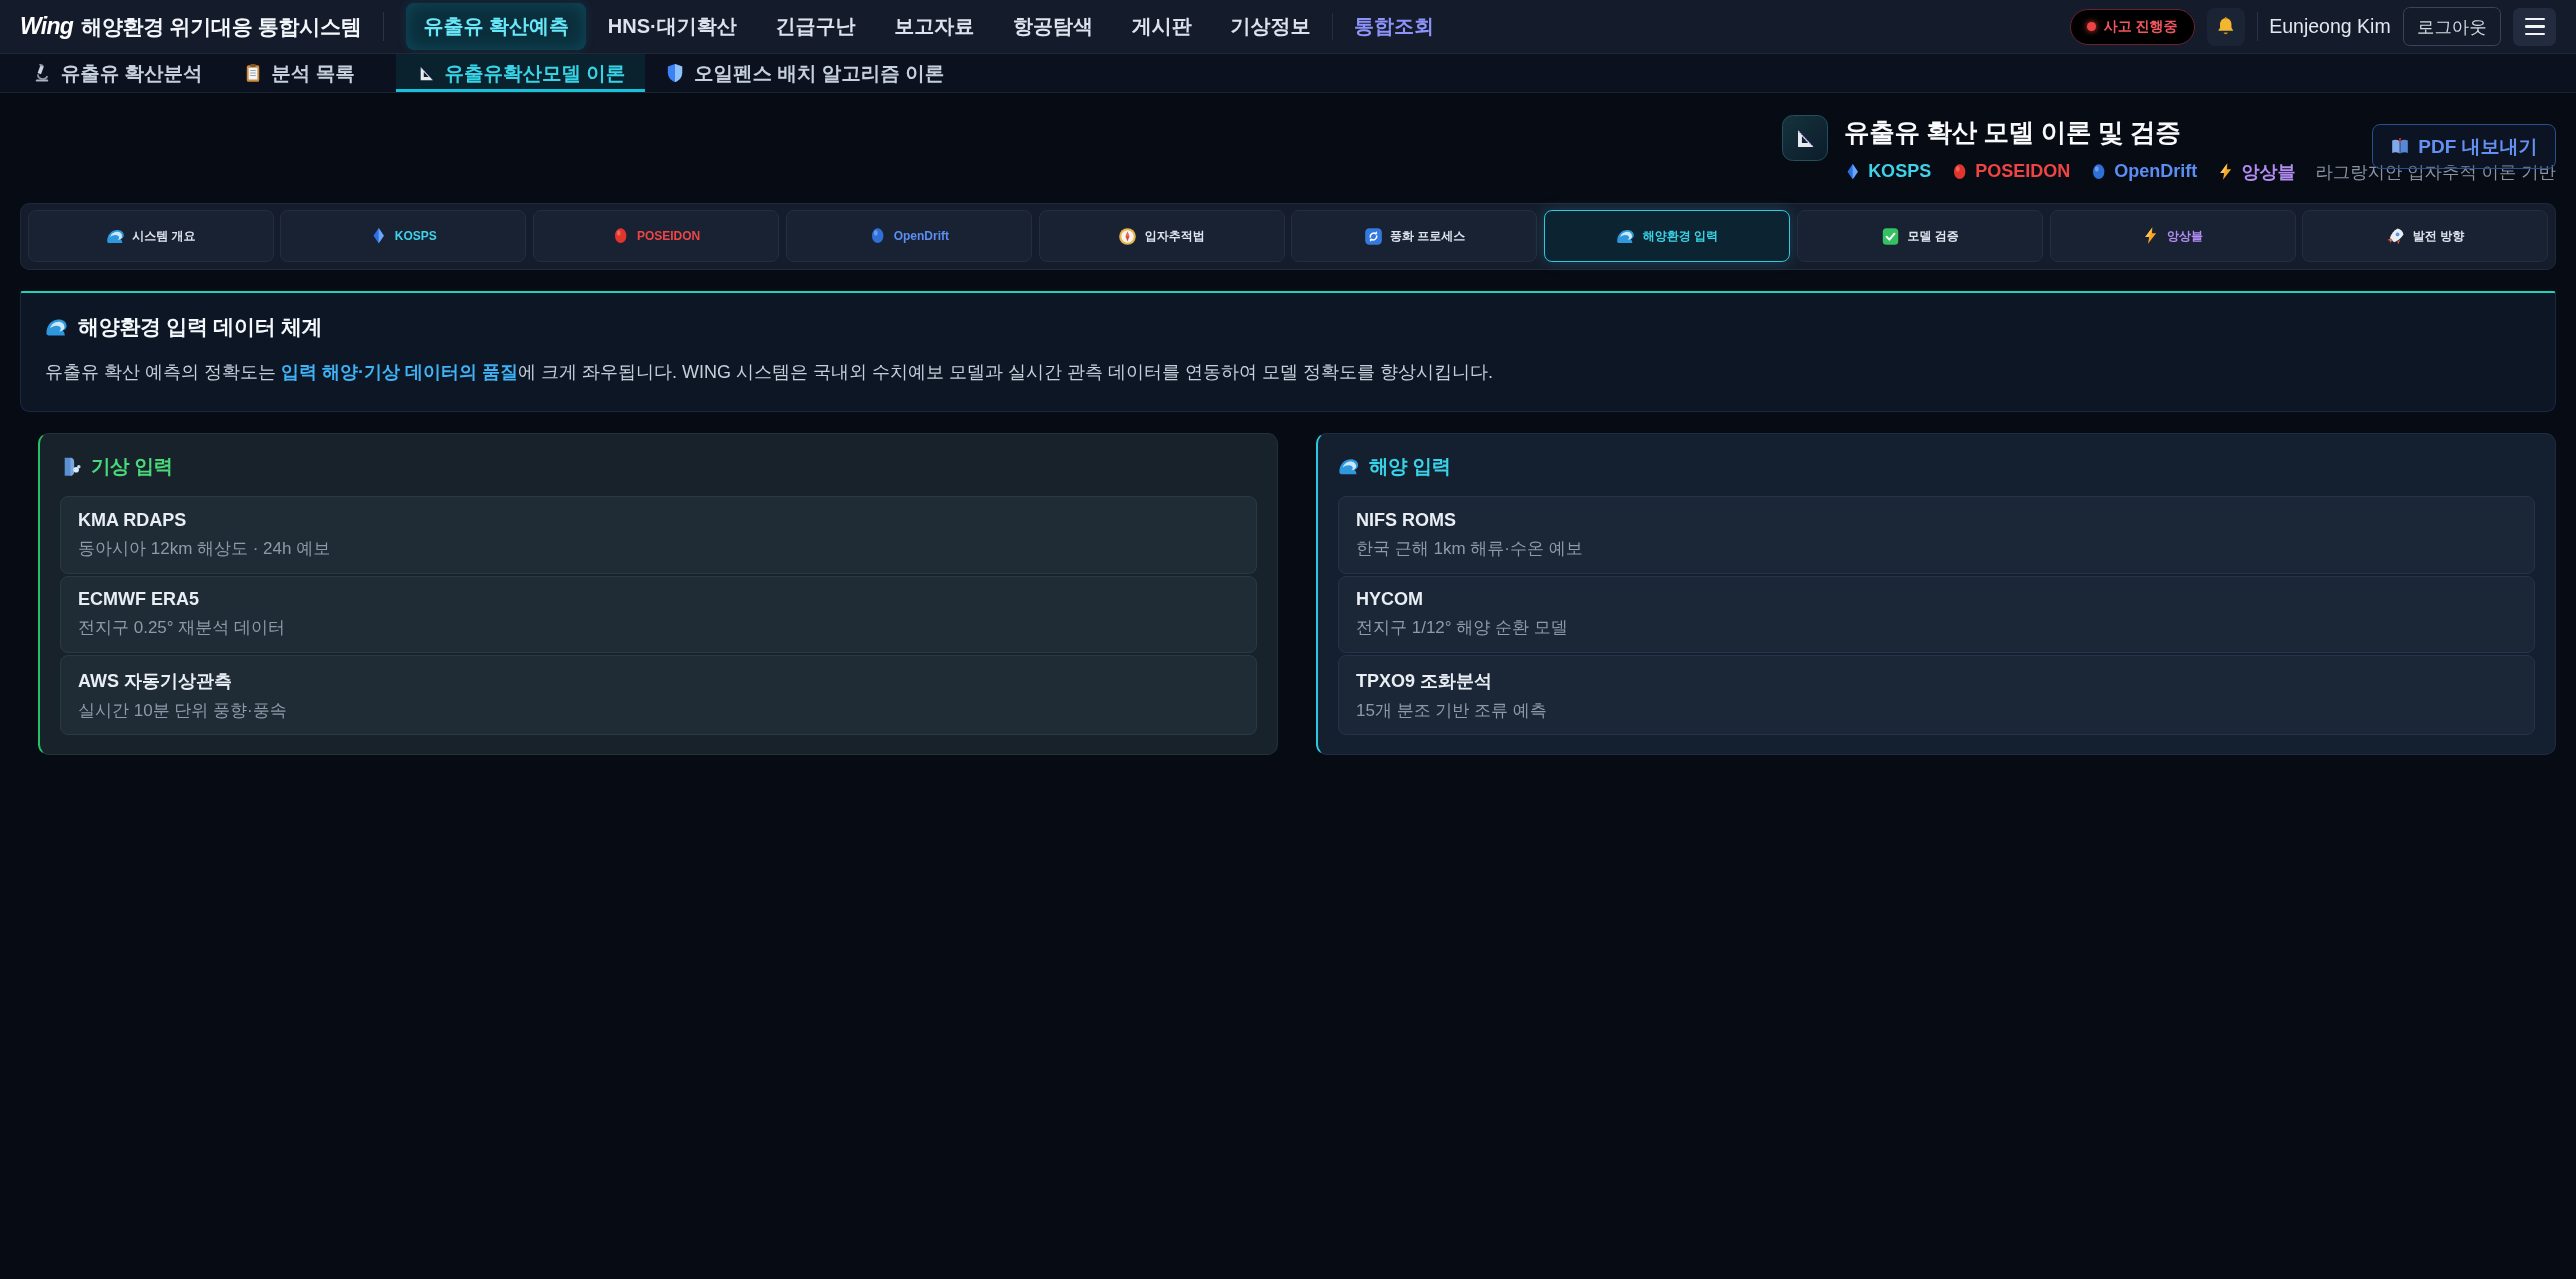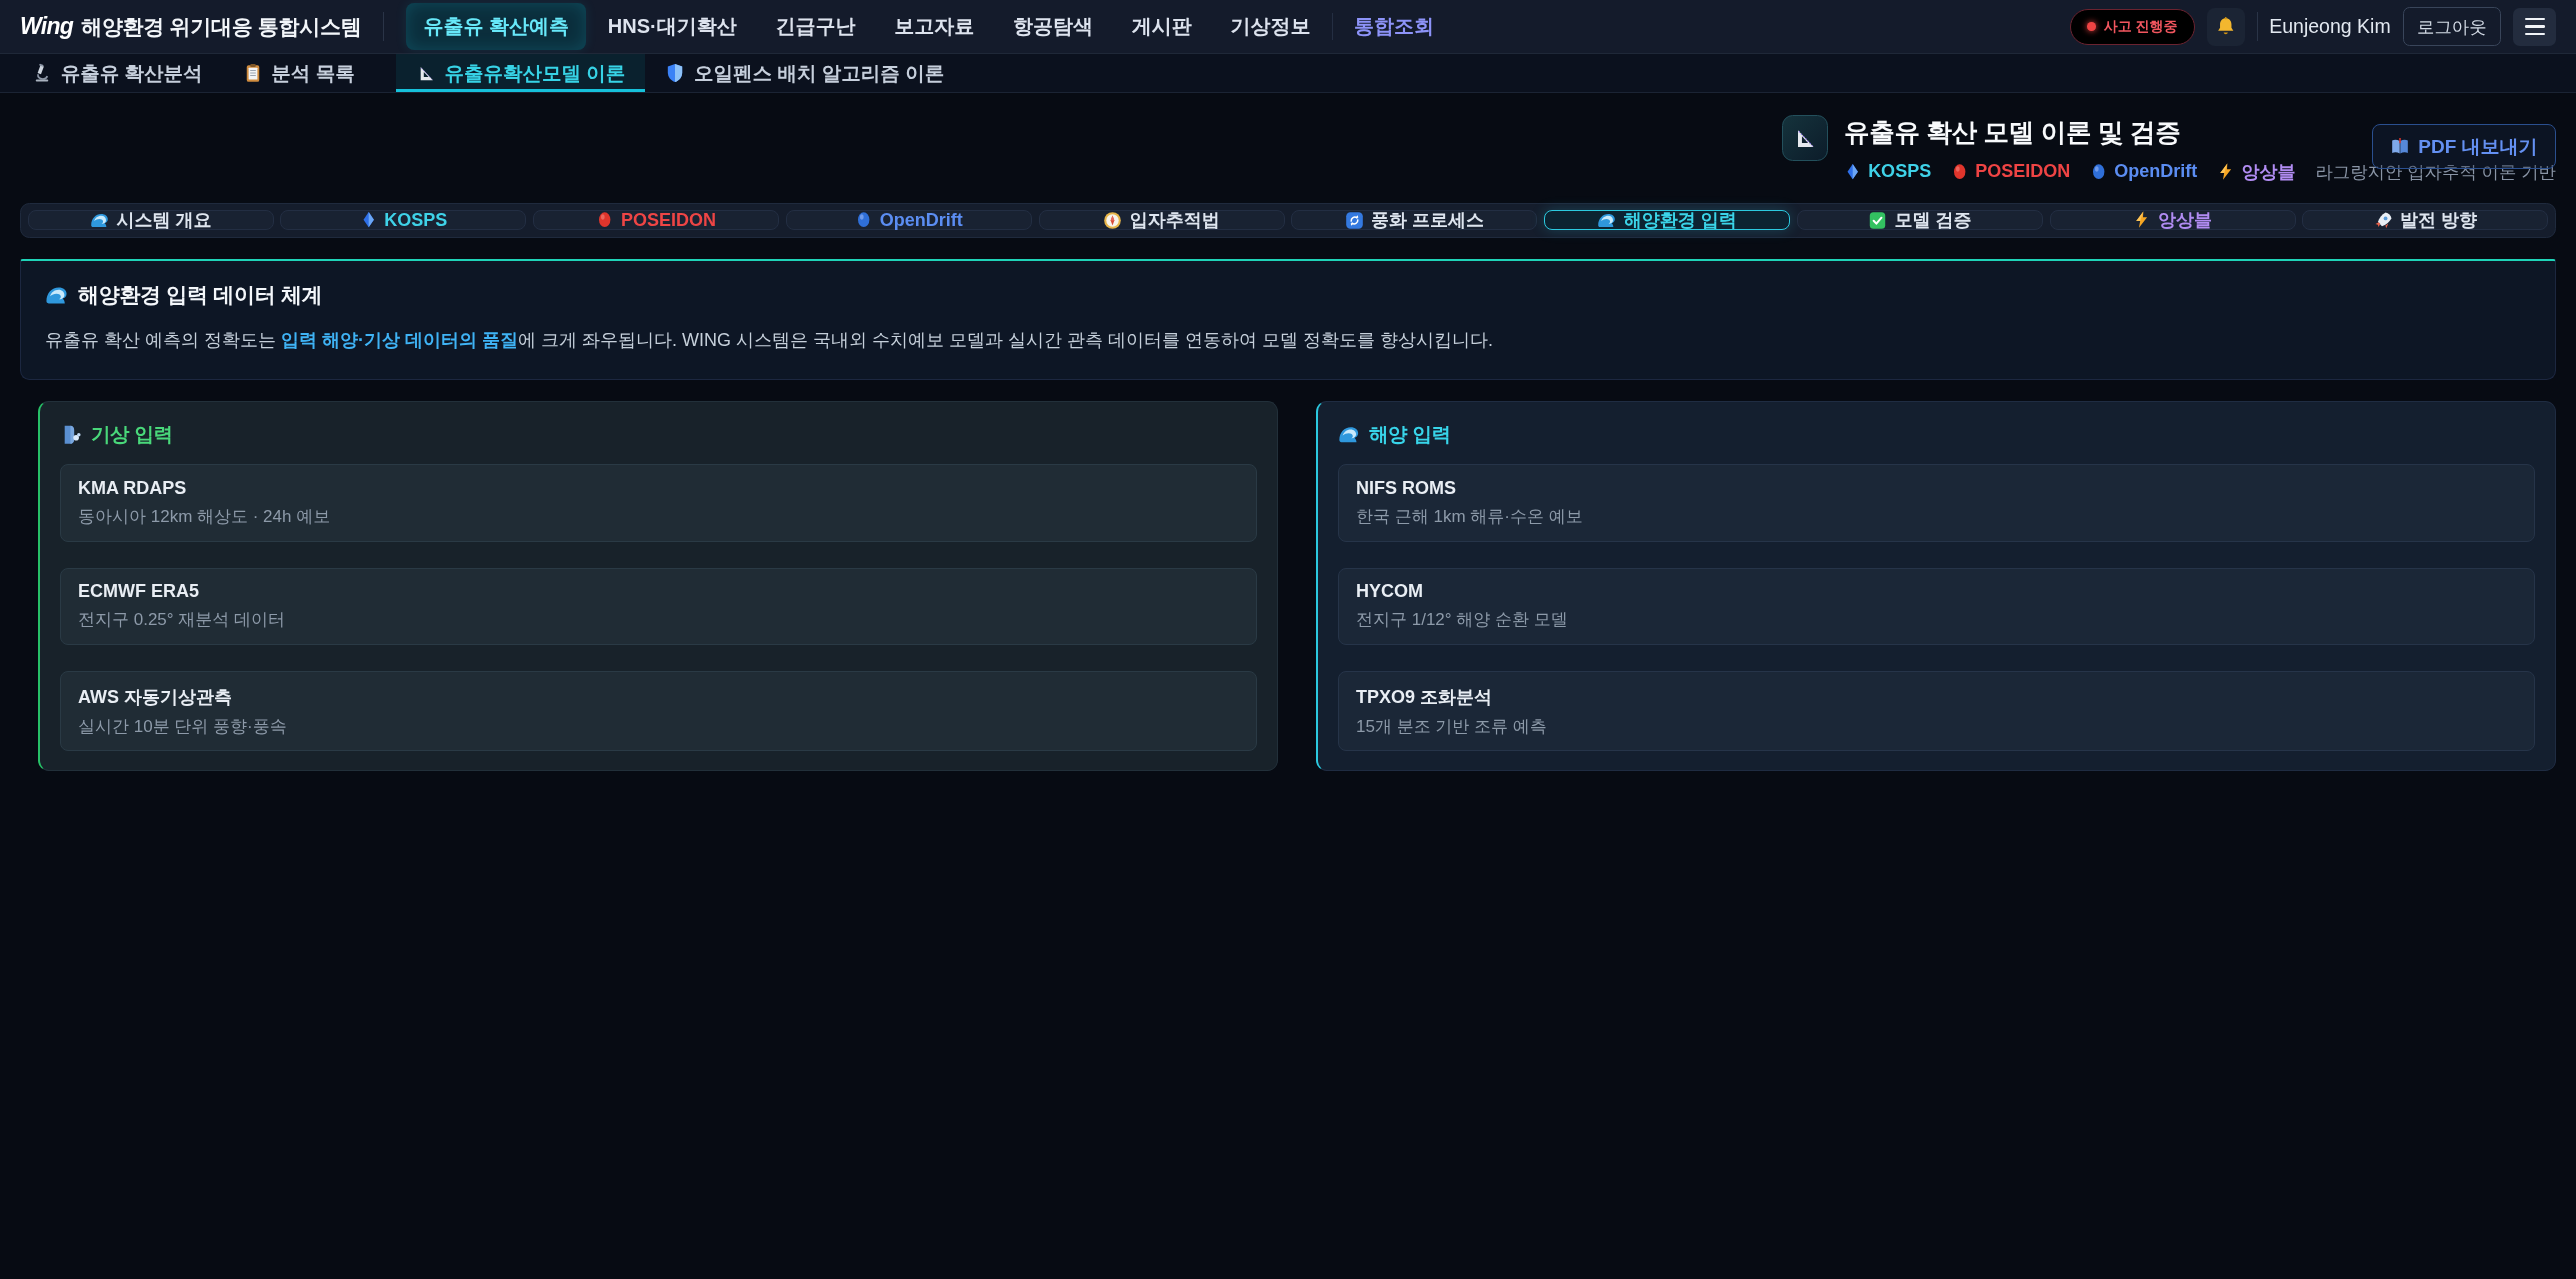--- a/index.html
+++ b/index.html
@@ -86,23 +86,23 @@
     background:rgba(23,37,66,.35); border:1.3px solid #2a4f8f; border-radius:8px;
     font-size:19px; font-weight:700; color:#6490f2; cursor:pointer; white-space:nowrap; font-family:inherit;
   }
 
   
   .snav{
     margin-top:19px; background:#151d2c; border:0.7px solid #1f2a3d; border-radius:9.4px;
     padding:6.7px; display:flex; gap:6.7px;
   }
   .snav-item{
-    flex:1 1 0; height:20px; border-radius:8px; background:#192232; border:0.7px solid #232e43;
+    flex:1 1 0; height:52px; border-radius:8px; background:#192232; border:0.7px solid #232e43;
     display:flex; align-items:center; justify-content:center; gap:7.4px;
-    font-size:18px; font-weight:600; color:#dee5ef; cursor:pointer; white-space:nowrap; font-family:inherit;
+    font-size:12px; font-weight:600; color:#dee5ef; cursor:pointer; white-space:nowrap; font-family:inherit;
   }
   .snav-item.cyan{ color:#3fd2e8; } .snav-item.red{ color:#ee4545; }
   .snav-item.blue{ color:#5b8df2; } .snav-item.purple{ color:#b18cf2; }
   .snav-item.active{
     border:1.3px solid #2cc9df; background:#0c2331; color:#3bd4e8;
     box-shadow:0 0 13.4px rgba(44,201,223,.22);
   }
 
   
   .panel{
@@ -116,21 +116,21 @@
 
   
   .cards{ margin-top:21.5px; display:grid; grid-template-columns:1fr 1fr; gap:20px; }
   .card{ border-radius:10.7px; padding:19px 20px;margin-left:18px; }
   .card.green{ background:#18222a; border:0.7px solid #22303a; border-left:2.7px solid #27c168; }
   .card.cyan { background:#141f2f; border:0.7px solid #1f2c42; border-left:2.7px solid #2bc9df; }
   .card-header{ display:flex; align-items:center; gap:9.4px; margin-bottom:16px; }
   .card-header h3{ font-size:19.5px; font-weight:800; letter-spacing:-0.3px; }
   .card.green h3{ color:#49d87a; }
   .card.cyan  h3{ color:#38d5ea; }
-  .card-items{ display:flex; flex-direction:column; gap:26px; }
+  .card-items{ display:flex; flex-direction:column; gap:2px; }
   .ds-item{ border-radius:8px; padding:12.7px 17px; }
   .card.green .ds-item{ background:#202c35; border:0.7px solid #2a3a45; }
   .card.cyan  .ds-item{ background:#1b2737; border:0.7px solid #263449; }
   .ds-name{ font-size:18px; font-weight:700; color:#e9eef4; }
   .ds-desc{ margin-top:6px; font-size:17px; color:#8d9aa9; }
 </style>
 </head>
 <body>
 
 <header class="topnav">

